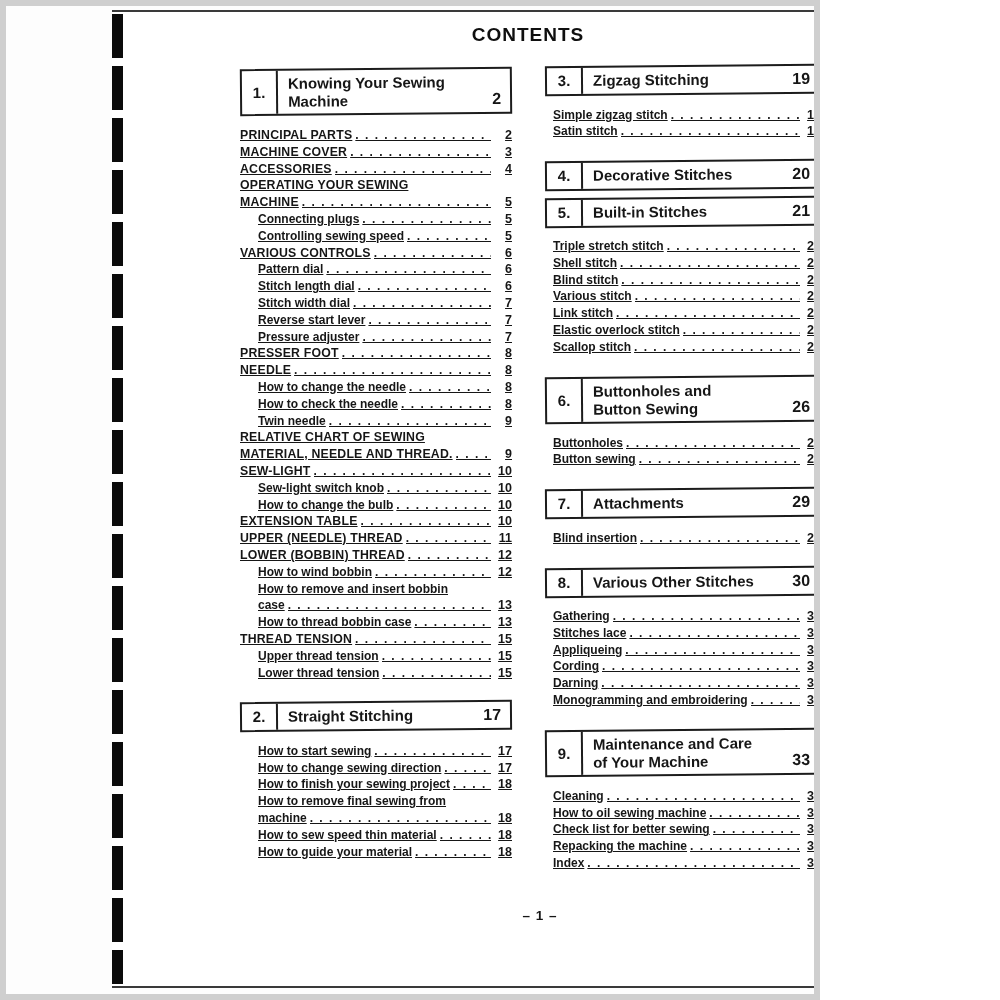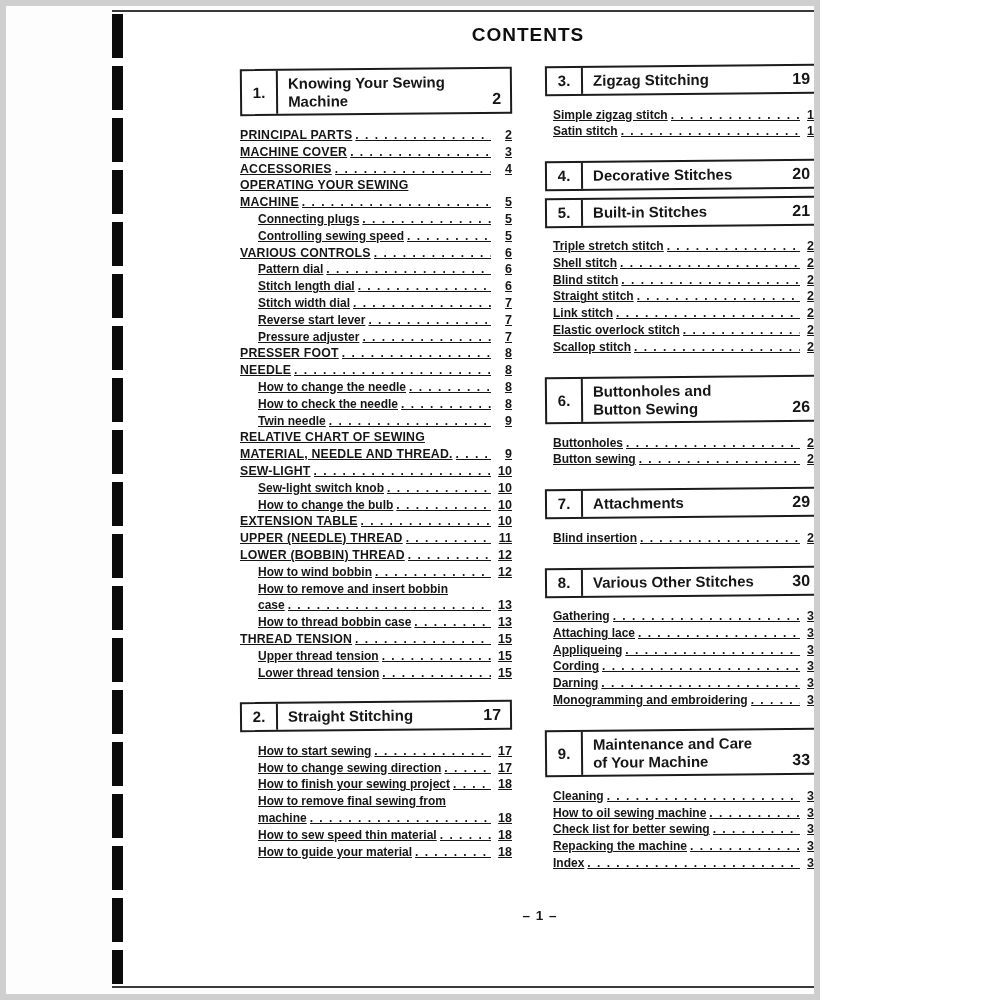--- a/index.html
+++ b/index.html
@@ -356,21 +356,21 @@
               <div class="label">Shell stitch</div>
               <div class="dots"></div>
               <div class="pagenum">21</div>
             </div>
             <div class="row i0">
               <div class="label">Blind stitch</div>
               <div class="dots"></div>
               <div class="pagenum">22</div>
             </div>
             <div class="row i0">
-              <div class="label">Straight stitch</div>
+              <div class="label">Various stitch</div>
               <div class="dots"></div>
               <div class="pagenum">23</div>
             </div>
             <div class="row i0">
               <div class="label">Link stitch</div>
               <div class="dots"></div>
               <div class="pagenum">24</div>
             </div>
             <div class="row i0">
               <div class="label">Elastic overlock stitch</div>
@@ -436,21 +436,21 @@
               <div class="secpage">30</div>
             </div>
           </div>
           <div class="sec-entries">
             <div class="row i0">
               <div class="label">Gathering</div>
               <div class="dots"></div>
               <div class="pagenum">30</div>
             </div>
             <div class="row i0">
-              <div class="label">Attaching lace</div>
+              <div class="label">Stitches lace</div>
               <div class="dots"></div>
               <div class="pagenum">30</div>
             </div>
             <div class="row i0">
               <div class="label">Appliqueing</div>
               <div class="dots"></div>
               <div class="pagenum">31</div>
             </div>
             <div class="row i0">
               <div class="label">Cording</div>

